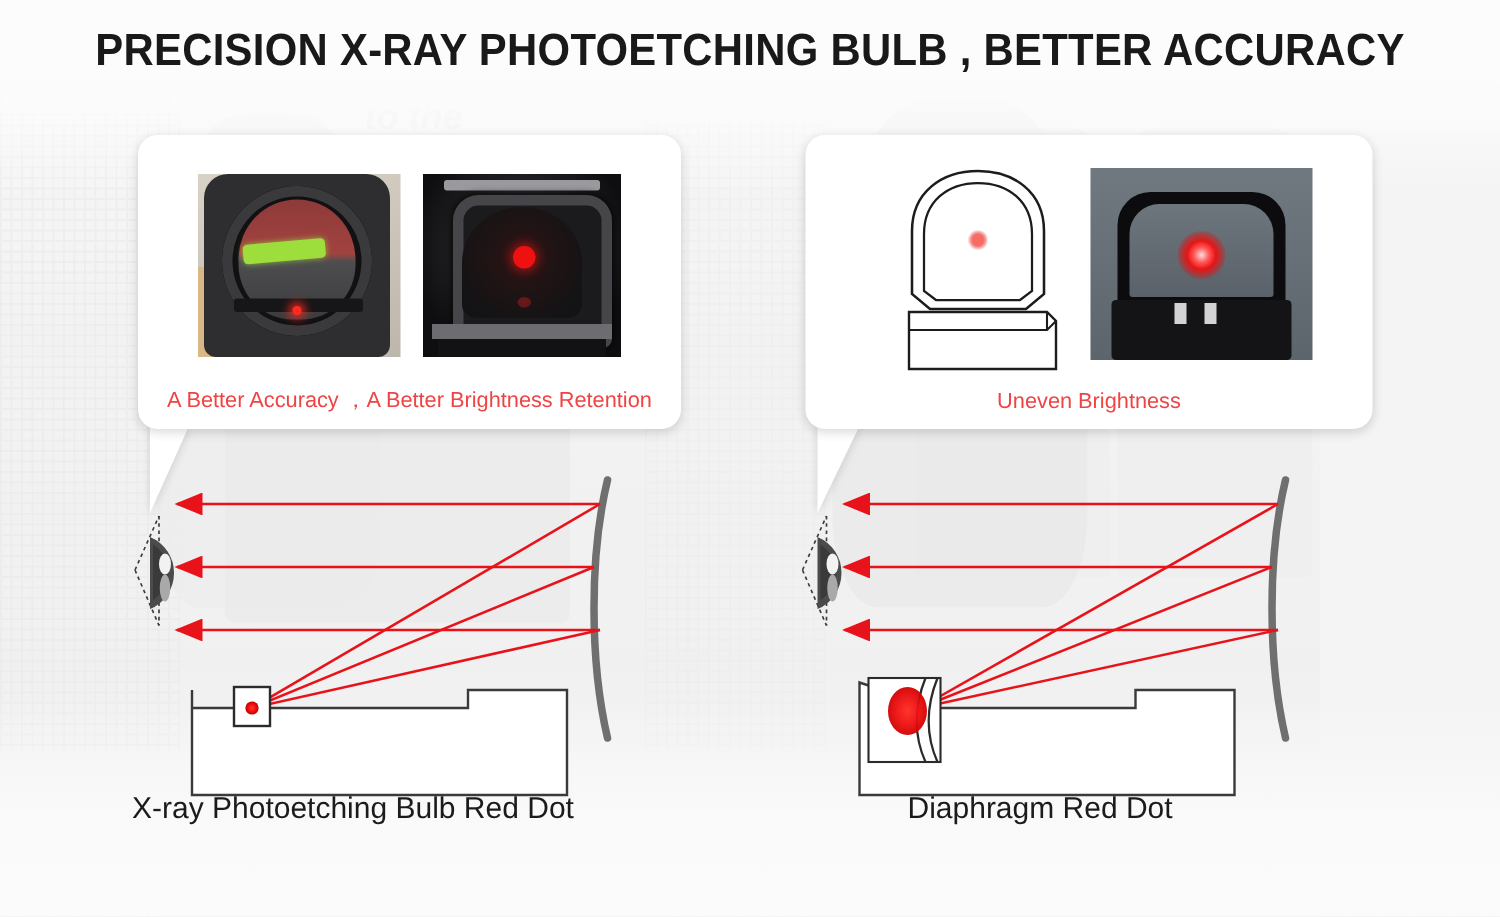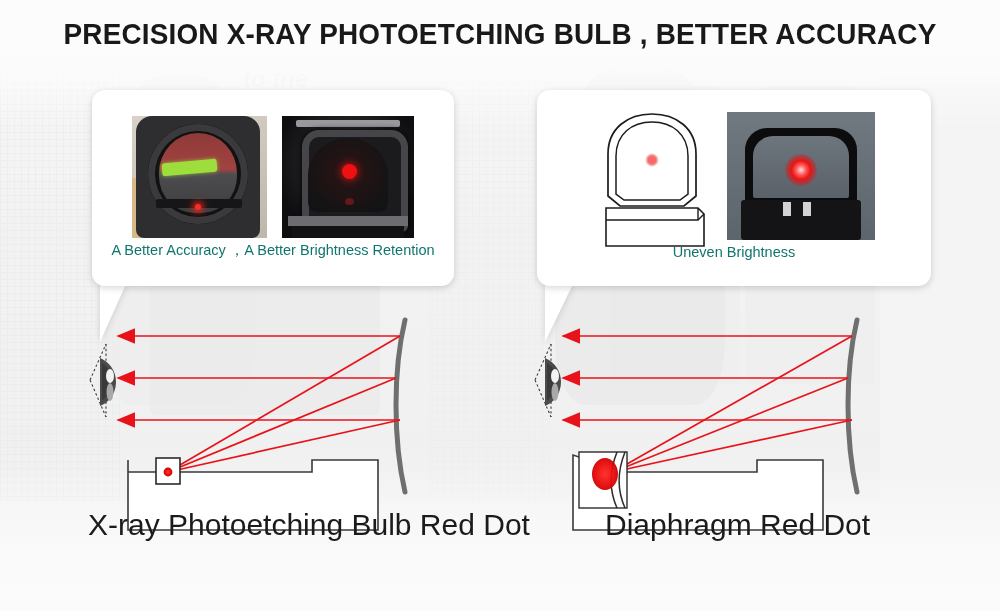--- a/index.html
+++ b/index.html
@@ -54,29 +54,29 @@
     font-size:30px;font-weight:bold;color:#191919;letter-spacing:.2px;
     transform:scaleX(.93);transform-origin:50% 50%;
   }
 
   
   .panel{
     position:absolute;background:#fff;border-radius:13px;
     box-shadow:0 2px 7px rgba(0,0,0,.16);
   }
   .panel-left{left:92px;top:90px;width:362px;height:196px;}
-  .panel-right{left:537px;top:90px;width:378px;height:196px;padding-left:16px;}
+  .panel-right{left:537px;top:90px;width:378px;height:196px;}
   .tail{position:absolute;width:0;height:0;}
   .tail-left{left:100px;top:284px;border-left:26px solid #fff;border-bottom:58px solid transparent;
              filter:drop-shadow(0 2px 3px rgba(0,0,0,.13));}
   .tail-right{left:545px;top:284px;border-left:28px solid #fff;border-bottom:58px solid transparent;
               filter:drop-shadow(0 2px 3px rgba(0,0,0,.13));}
   .panel .cap{
-    position:absolute;left:0;bottom:26px;width:100%;text-align:center;
-    font-size:14.5px;color:#0f766e;
+    position:absolute;left:0;bottom:10px;width:100%;text-align:center;
+    font-size:14.5px;color:#ef4444;
   }
 
   
   .tile{position:absolute;overflow:hidden;}
 
   
   .phA{left:40px;top:26px;width:135px;height:122px;background:linear-gradient(160deg,#d8d2c7,#bdb6ab);}
   .phA .body{position:absolute;left:4px;top:0;width:124px;height:122px;background:#2e2e30;border-radius:16px 16px 8px 8px;}
   .phA .ring{position:absolute;left:16px;top:8px;width:100px;height:100px;border-radius:50%;
     background:#141416;box-shadow:inset 0 0 0 7px #3a3a3c, inset 0 0 9px 3px #000;}
@@ -115,21 +115,21 @@
     background:radial-gradient(circle,#ffdede 0%,#ff5a5a 22%,#e81414 42%,rgba(220,20,20,.45) 62%,rgba(200,20,20,0) 78%);}
   .phC .mount{position:absolute;left:14px;top:88px;width:120px;height:40px;background:#141416;border-radius:3px;}
   .phC .pin{position:absolute;top:90px;width:8px;height:14px;background:#d3d3d5;}
   .phC .p1{left:56px;} .phC .p2{left:76px;}
 
   
   .diagram{position:absolute;}
   .dg-left{left:60px;top:300px;width:410px;height:250px;}
   .dg-right{left:505px;top:300px;width:410px;height:250px;}
 
-  .bottom-label{position:absolute;top:508px;font-size:30px;color:#1b1b1b;}
+  .bottom-label{position:absolute;top:528px;font-size:20px;color:#1b1b1b;}
   .lbl-left{left:88px;} .lbl-right{left:605px;text-align:center;}
 </style>
 </head>
 <body>
 
 <div class="stage">
 
   <div class="bg">
     <div class="bg-photo">
       <div class="bg-sky"></div>

